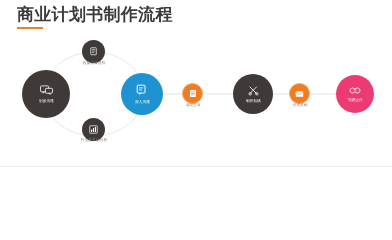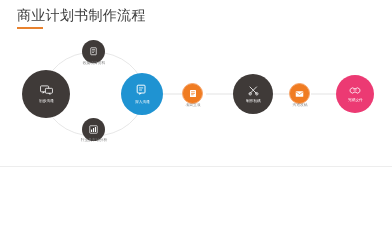--- a/index.html
+++ b/index.html
@@ -20,22 +20,22 @@
     width: 392px;
     height: 167px;
     background: #ffffff;
   }
   .title-block {
     position: absolute;
     left: 17px;
     top: 8px;
   }
   .title-text {
-    font-size: 14px;
-    font-weight: normal;
+    font-size: 17px;
+    font-weight: bold;
     color: #3b3b3b;
     letter-spacing: 0.3px;
     line-height: 14px;
     white-space: nowrap;
   }
   .title-rule {
     margin-top: 5px;
     width: 26px;
     height: 2.4px;
     background: #e8822e;

